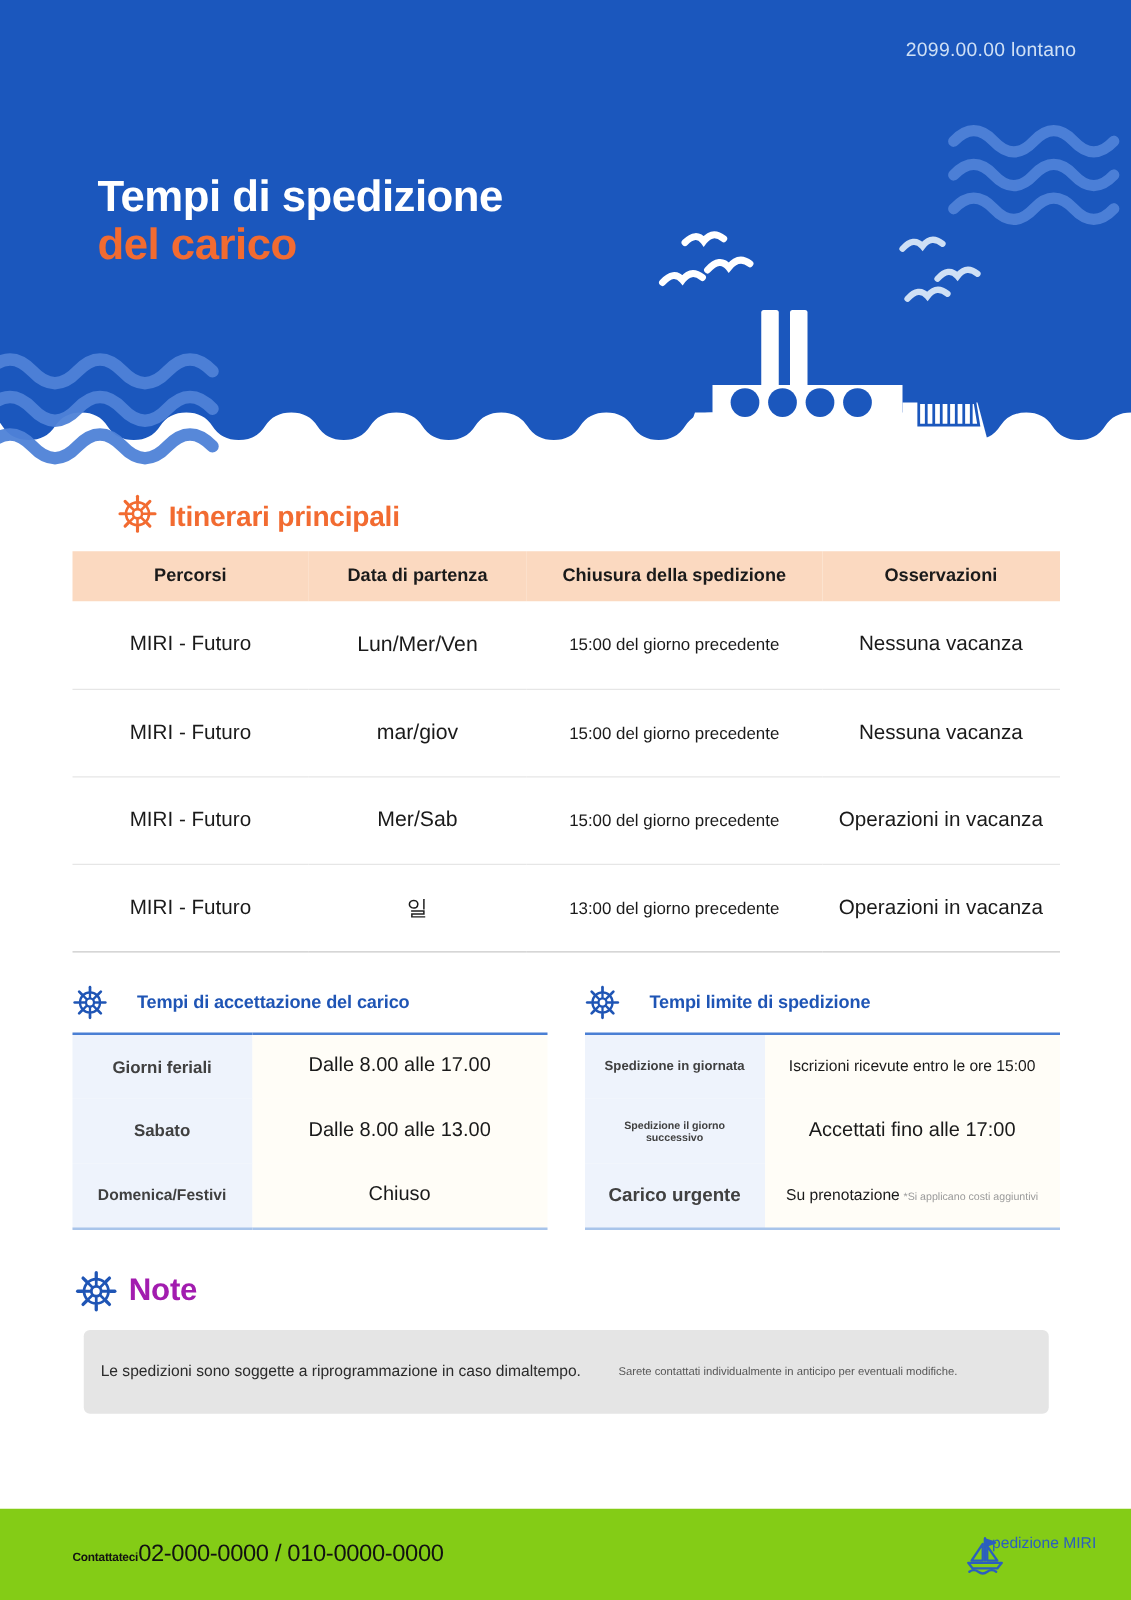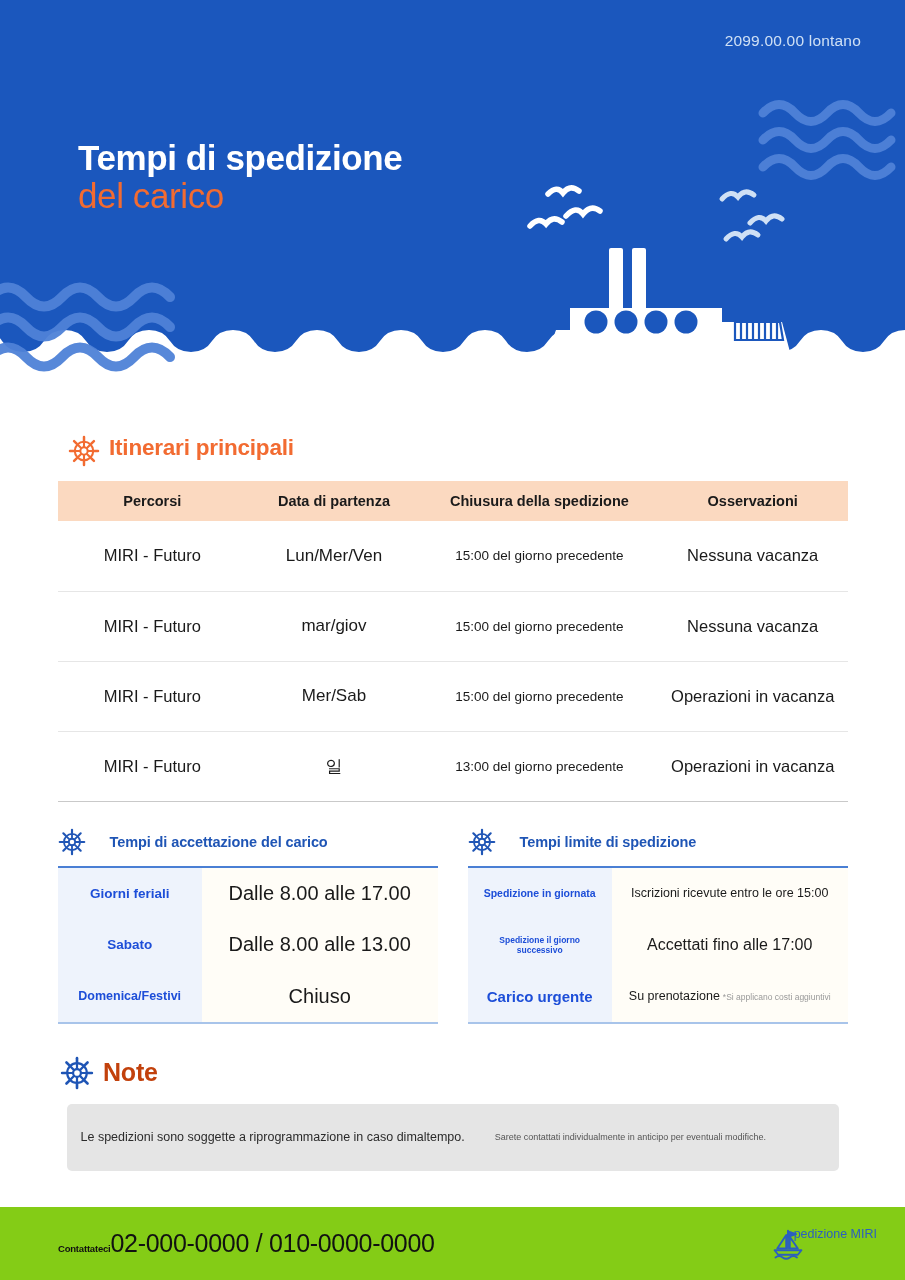--- a/index.html
+++ b/index.html
@@ -53,21 +53,21 @@
   .hero-title .l1 {
     display: block;
     font-size: 35px;
     font-weight: bold;
     color: #ffffff;
     letter-spacing: -0.4px;
   }
   .hero-title .l2 {
     display: block;
     font-size: 35px;
-    font-weight: normal;
+    font-weight: bold;
     color: #f26b31;
     letter-spacing: -0.4px;
     margin-top: 2px;
   }
   .hero-art {
     position: absolute;
     top: 0; left: 0;
     width: 905px;
     height: 420px;
     z-index: 4;
@@ -76,36 +76,35 @@
 
   
   .content {
     position: absolute;
     top: 395px; left: 0;
     width: 905px;
   }
 
   .section-head {
     display: flex;
-    align-items: flex-start;
+    align-items: flex-end;
     gap: 9px;
-    padding-left: 68px;
-    margin-top: 40px;
+    padding-left: 94px;
   }
   .section-head .wheel { flex: 0 0 auto; display: block; }
   .section-title-orange {
     font-size: 22.5px;
     font-weight: bold;
     color: #f26b31;
     letter-spacing: -0.2px;
   }
   .section-title-blue-lg {
     font-size: 25px;
     font-weight: bold;
-    color: #c2410c;
+    color: #a21caf;
     letter-spacing: -0.2px;
   }
 
   
   .main-table {
     margin: 14px auto 0;
     width: 790px;
     border-collapse: collapse;
     table-layout: fixed;
   }
@@ -160,33 +159,33 @@
   }
   .mini-table td {
     height: 52px;
     vertical-align: middle;
   }
   .mini-label {
     width: 38%;
     background: #eef3fc;
     text-align: center;
     font-weight: bold;
-    color: #1d4ed8;
+    color: #404040;
     padding: 0 16px;
   }
   .mini-value {
     background: #fffdf7;
     text-align: center;
     color: #1a1a1a;
     padding: 0 6px;
   }
   .fs-15 { font-size: 15px; }
   .fs-14 { font-size: 13.5px; }
   .fs-11 { font-size: 10.5px; }
-  .fs-17 { font-size: 20px; }
+  .fs-17 { font-size: 16px; }
   .fs-16 { font-size: 16px; }
   .fs-13 { font-size: 12.5px; }
   .sup-note {
     font-size: 8.5px;
     color: #9a9a9a;
     margin-left: 3px;
     white-space: nowrap;
   }
 
   
@@ -232,21 +231,21 @@
     align-items: baseline;
     padding-left: 58px;
   }
   .footer-label {
     font-size: 9.5px;
     font-weight: bold;
     color: #111111;
     letter-spacing: -0.2px;
   }
   .footer-phone {
-    font-size: 25px;
+    font-size: 19px;
     color: #111111;
     letter-spacing: -0.3px;
   }
   .footer-right {
     margin-left: auto;
     padding-right: 28px;
     display: flex;
     align-items: flex-start;
   }
   .brand-name {

